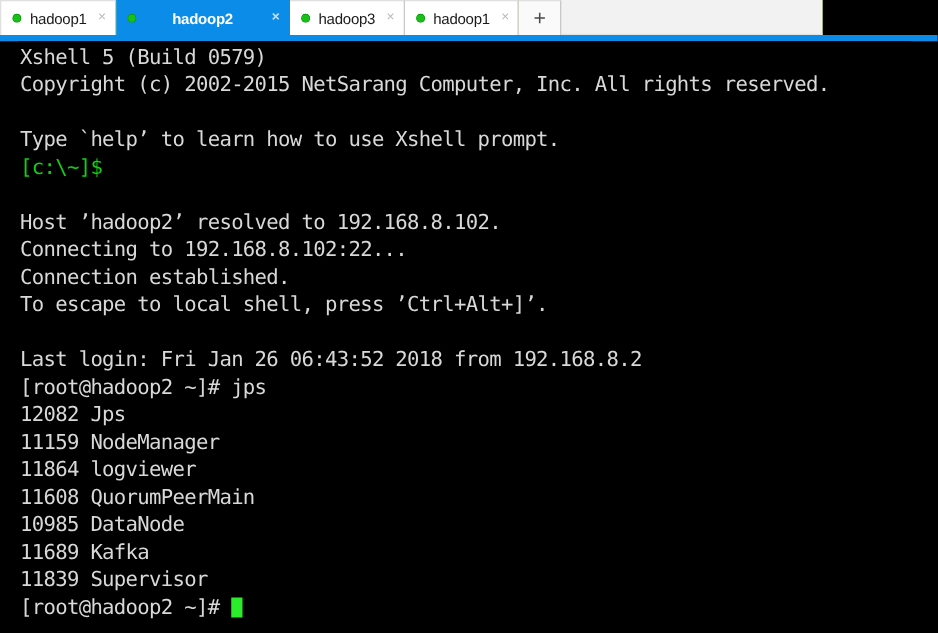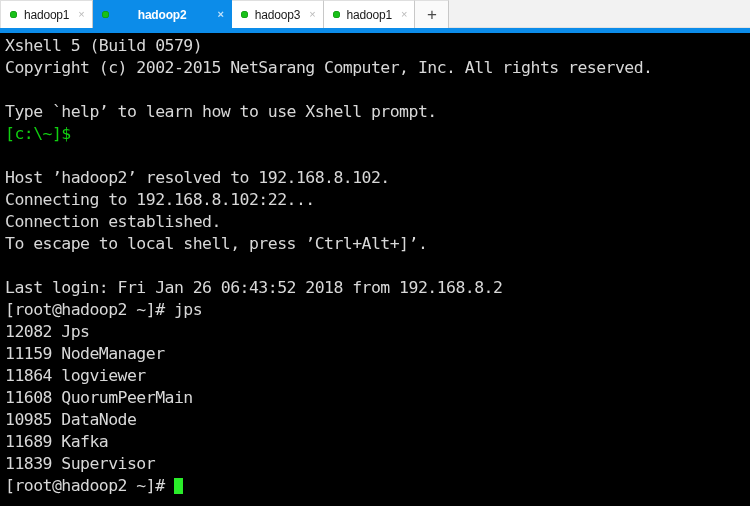--- a/index.html
+++ b/index.html
@@ -12,21 +12,21 @@
     width: 750px;
     height: 506px;
     overflow: hidden;
     font-family: "Liberation Sans", sans-serif;
   }
 
   
   #tabbar {
     position: absolute;
     left: 0; top: 0;
-    width: 750px;
+    width: 658px;
     height: 28px;
     background: #84cc16;
     border-bottom: none;
     display: flex;
     align-items: flex-end;
     box-sizing: border-box;
   }
   #tabstrip {
     display: flex;
     align-items: flex-end;
@@ -108,21 +108,21 @@
     position: absolute;
     left: 0; top: 28px;
     width: 750px;
     height: 5px;
     background: #0c8ce9;
   }
 
   
   #terminal {
     position: absolute;
-    left: 4px; top: 33px;
+    left: 15px; top: 33px;
     width: 714px;
     height: 473px;
     background: #000000;
     overflow: hidden;
   }
   #termtext {
     margin: 0;
     padding: 2px 0 0 1px;
     font-family: "DejaVu Sans Mono", "Liberation Mono", monospace;
     font-size: 16.5px;

